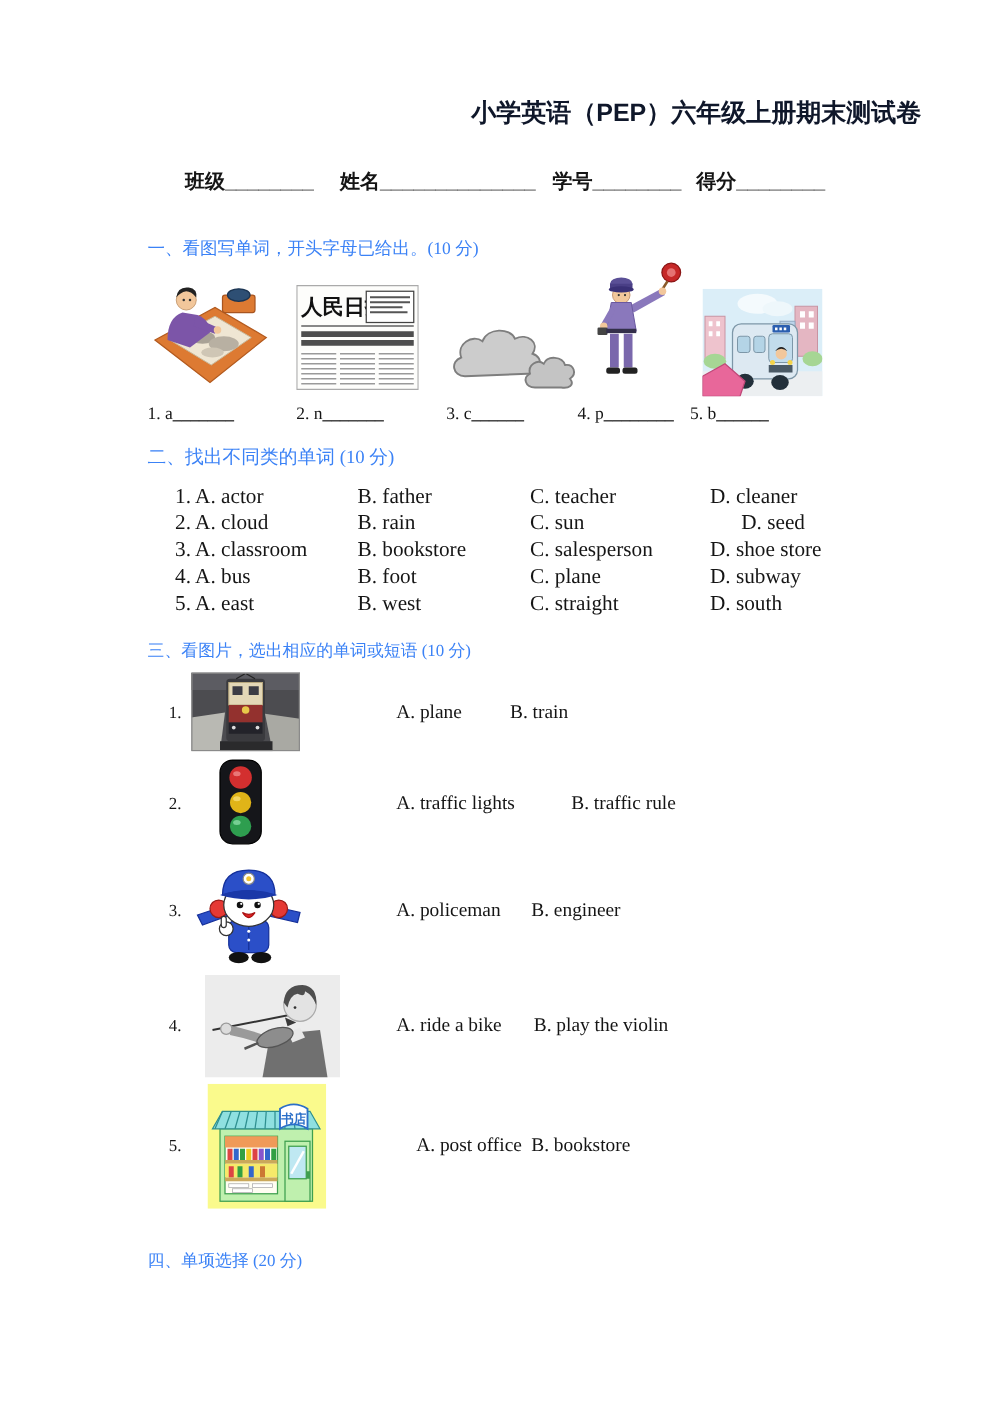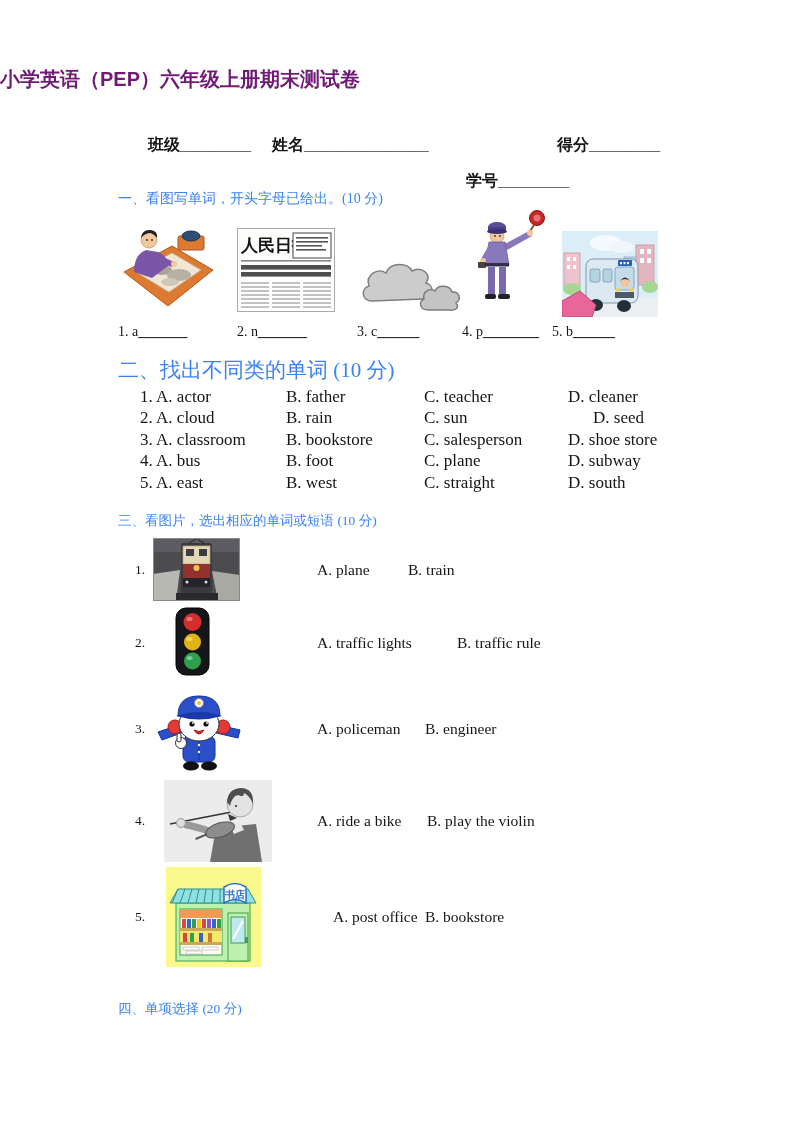--- a/index.html
+++ b/index.html
@@ -6,31 +6,31 @@
   .page{
     position:relative;
     width:793px;height:1122px;
     background:#ffffff;
     font-family:"Liberation Serif",serif;
     color:#151515;
     overflow:hidden;
   }
   .abs{position:absolute;}
   .title{
-    top:66px;left:0;width:737px;text-align:left;
+    top:77px;left:0;width:737px;text-align:right;
     font-family:"Liberation Sans",sans-serif;
-    font-weight:bold;font-size:20px;color:#701a75;
+    font-weight:bold;font-size:20px;color:#0f172a;
   }
   .info-row{top:135px;left:0;width:100%;
     font-family:"Liberation Sans",sans-serif;
     font-weight:bold;font-size:16px;white-space:nowrap;}
   .info-item{position:absolute;top:0;}
   .blankline{letter-spacing:0;font-weight:bold;}
   .sec-head{font-size:14px;color:#3b82f6;white-space:nowrap;}
-  .sec-head.big{font-size:21px;}
+  .sec-head.big{font-size:15px;}
   .sec-head.small{font-size:13.5px;}
   .s1-blank{position:absolute;top:324px;font-size:14px;white-space:nowrap;}
   .s2-grid{top:386px;left:140px;width:560px;font-size:17px;line-height:21.4px;}
   .s2-row{display:grid;grid-template-columns:146px 138px 144px auto;white-space:nowrap;}
   .s2-cell{white-space:nowrap;}
   .s2-row:nth-child(2) .s2-cell:nth-child(4){padding-left:25px;}
   .q-row{left:0;width:100%;}
   .q-num{position:absolute;left:135px;top:50%;transform:translateY(-50%);font-size:13.5px;}
   .q-opts{position:absolute;top:50%;transform:translateY(-50%);font-size:15.5px;white-space:nowrap;}
   .q-img{position:absolute;top:0;}
@@ -39,21 +39,21 @@
 </head>
 <body>
 
 <div class="page">
 
   <div class="abs title">小学英语（PEP）六年级上册期末测试卷</div>
 
   <div class="abs info-row">
     <span class="info-item" style="left:148px;"><span>班级</span><span class="blankline">________</span></span>
     <span class="info-item" style="left:272px;"><span>姓名</span><span class="blankline">______________</span></span>
-    <span class="info-item" style="left:466px;margin-top:36px;"><span>学号</span><span class="blankline">________</span></span>
+    <span class="info-item" style="left:442px;"><span>学号</span><span class="blankline">________</span></span>
     <span class="info-item" style="left:557px;"><span>得分</span><span class="blankline">________</span></span>
   </div>
 
   <div class="abs sec-head" style="top:190px;left:118px;">一、看图写单词，开头字母已给出。(10 分)</div>
 
   <div class="abs" style="top:220px;left:122px;">
     <svg width="93" height="88" viewBox="0 0 93 88">
       <polygon points="2,52 50,26 91,50 46,86" fill="#dd7a32" stroke="#b35a1e"></polygon>
       <polygon points="14,52 50,33 79,50 47,72" fill="#efe6d3" stroke="#c8b89a" stroke-width="0.8"></polygon>
       <ellipse cx="40" cy="50" rx="10" ry="5" fill="#a9a296"></ellipse>

